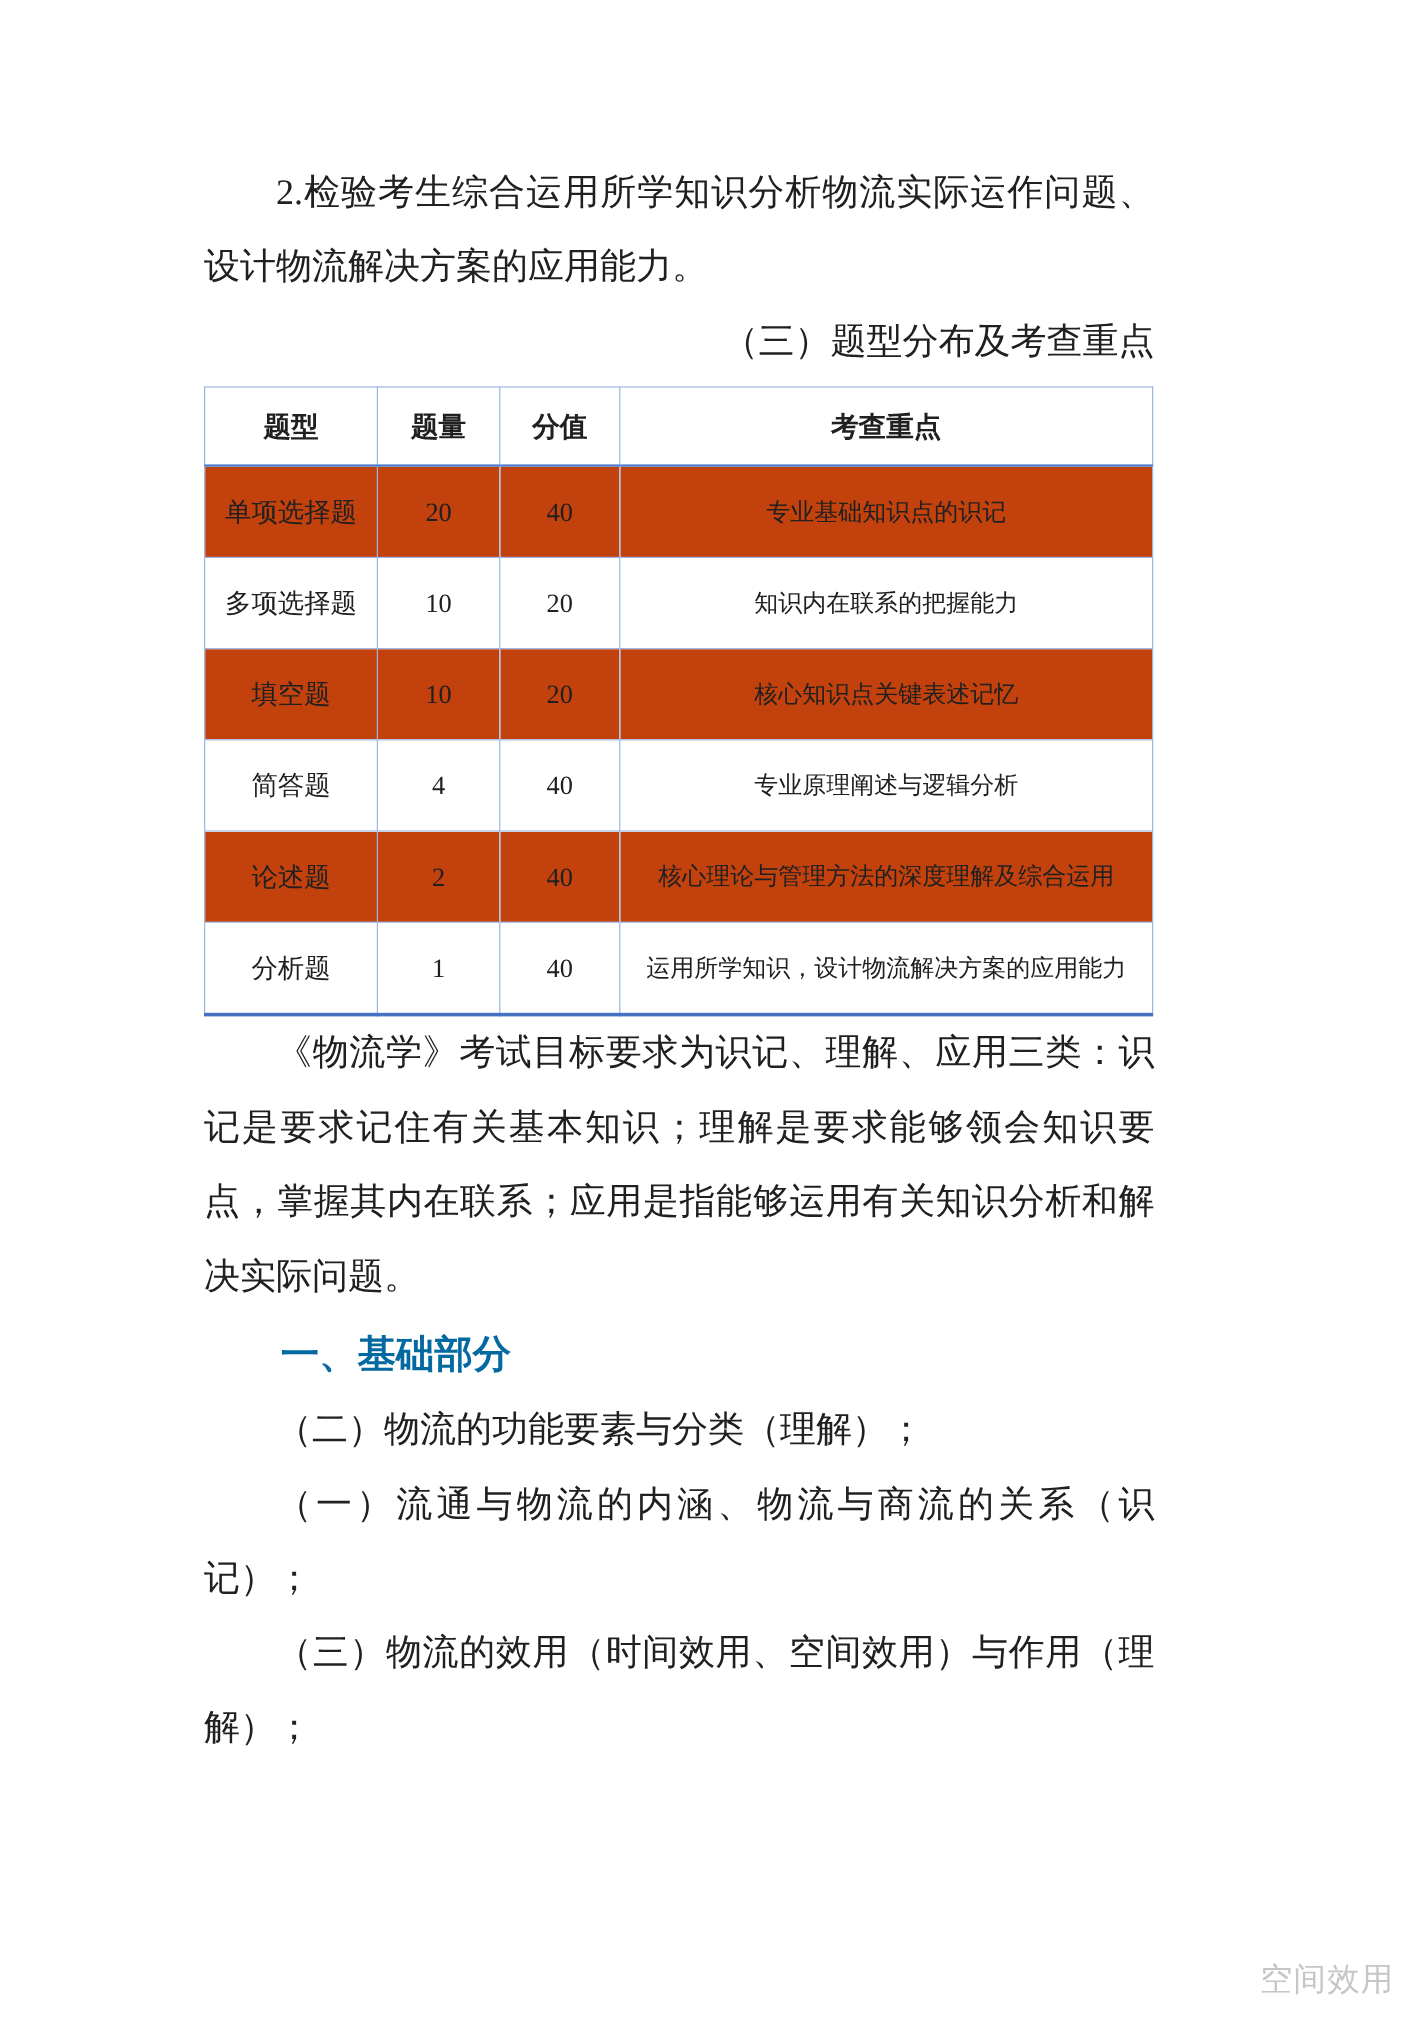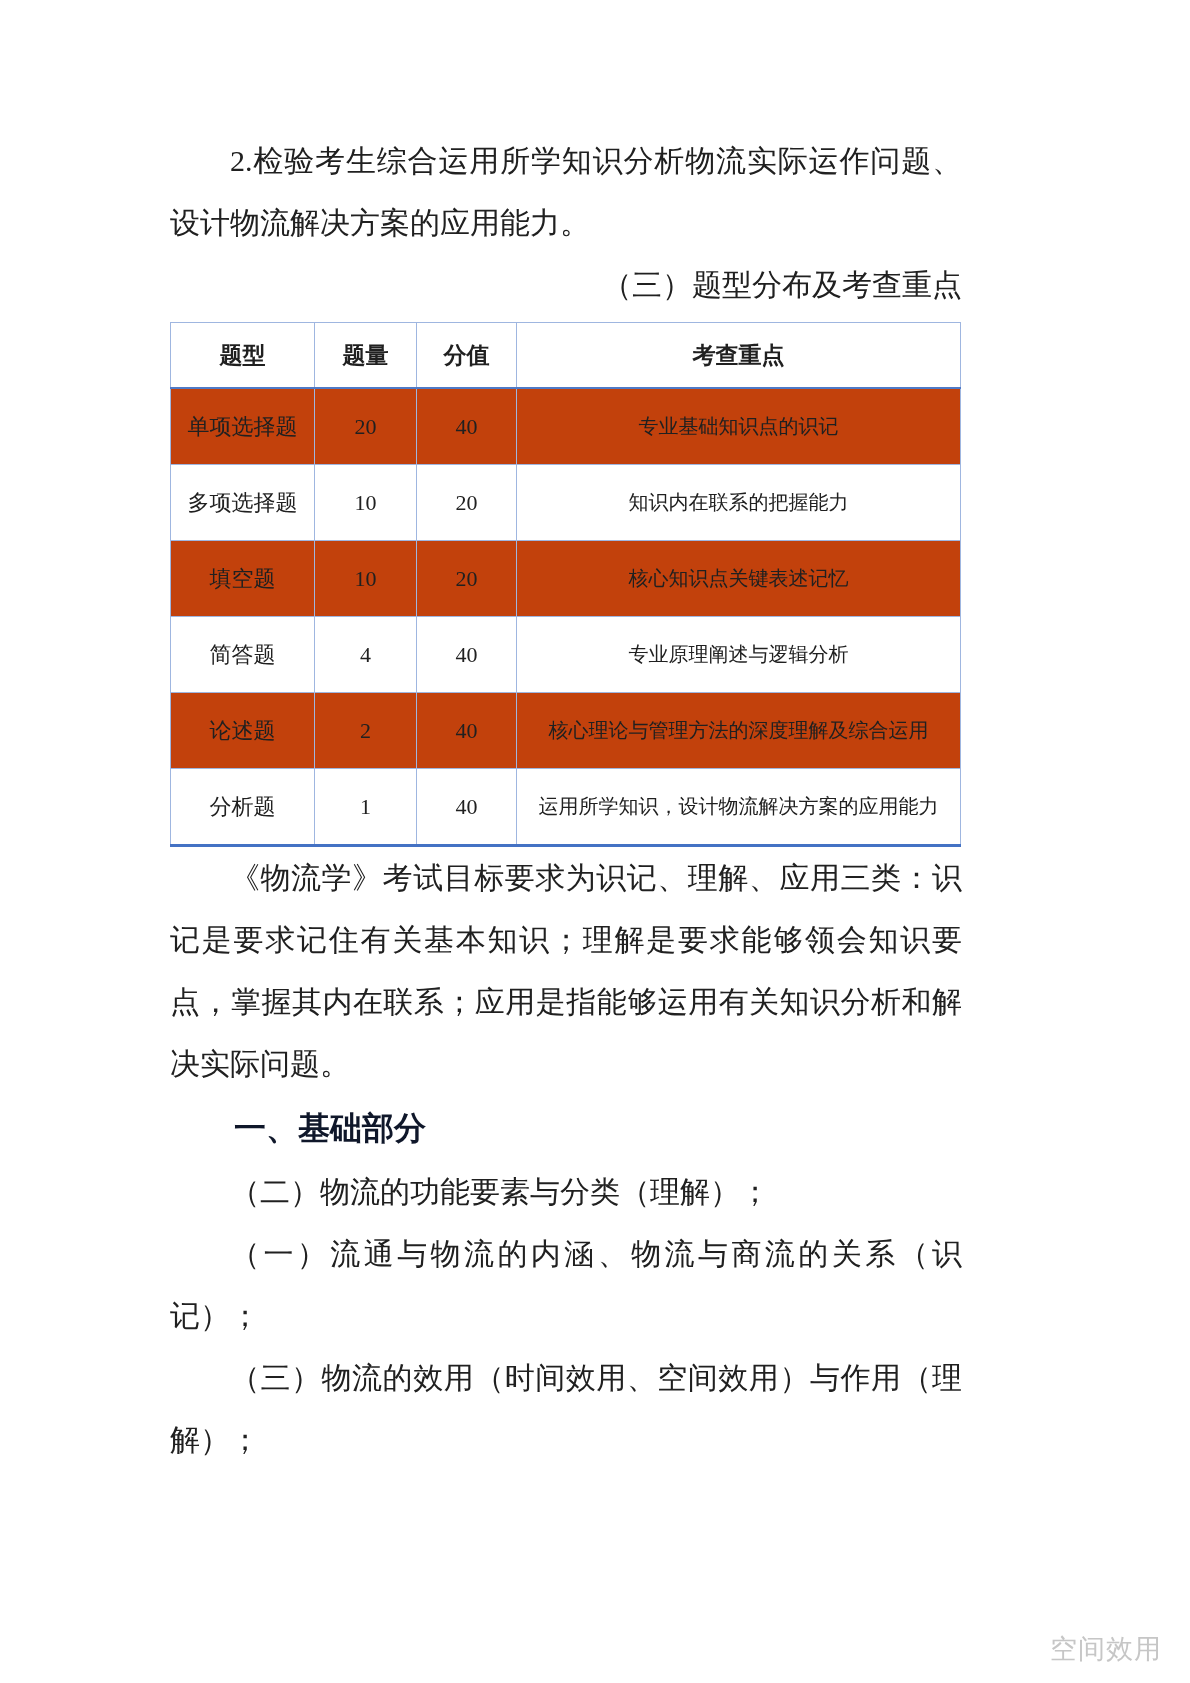--- a/index.html
+++ b/index.html
@@ -75,21 +75,21 @@
     margin:46px 0 24px 0;
     color:#1a1a1a;
   }
   .part-heading {
     font-family:"Liberation Sans","DejaVu Sans",sans-serif;
     font-weight:bold;
     font-size:32px;
     line-height:62px;
     padding-left:2em;
     margin:2px 0;
-    color:#0f172a;
+    color:#0369a1;
   }
   .chapter-heading {
     font-size:30px;
     line-height:62px;
     text-align:center;
     margin:0;
   }
   .chapter-item {
     font-size:30px;
     line-height:62px;

